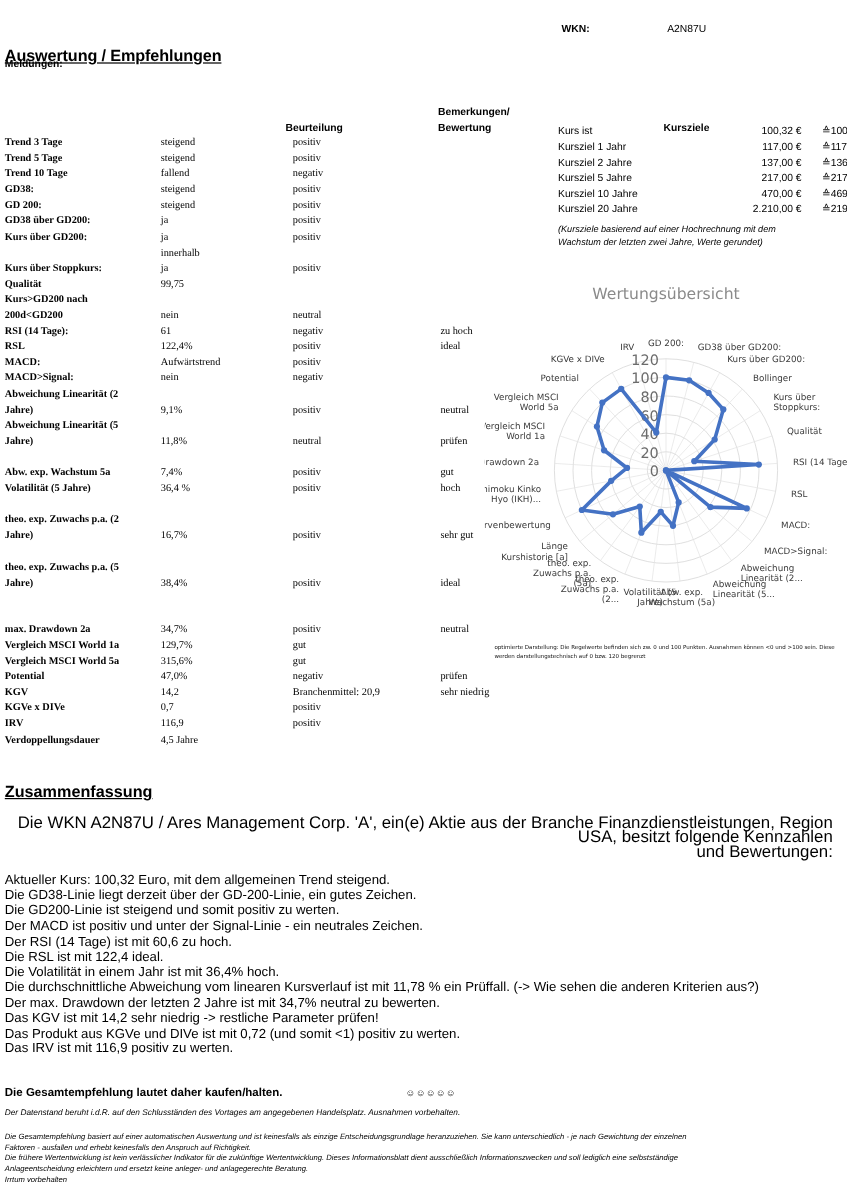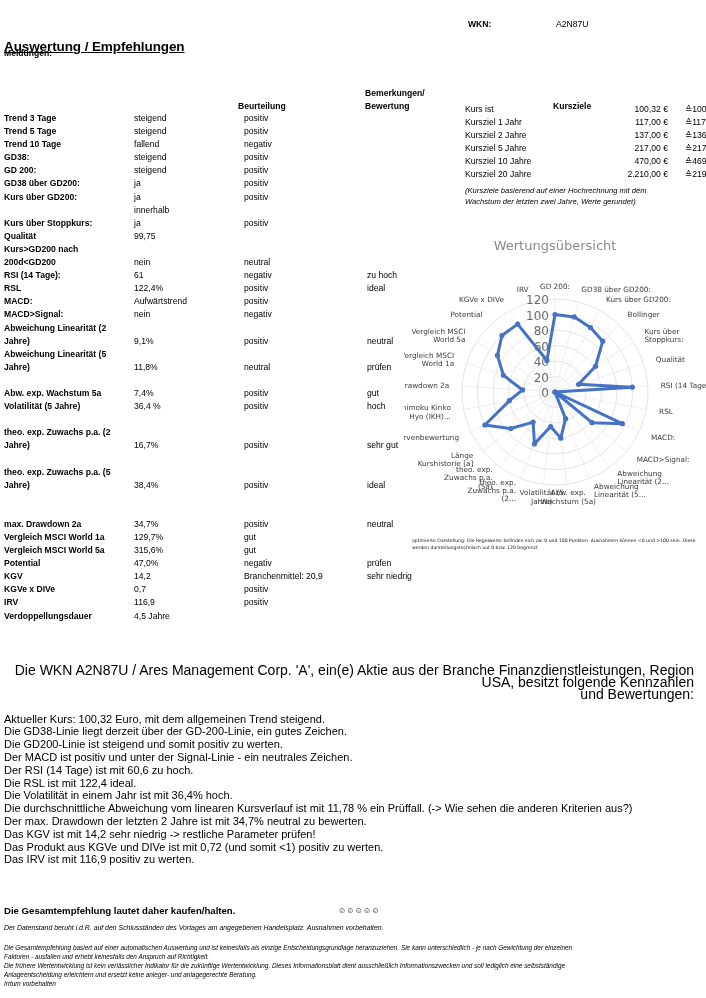--- a/index.html
+++ b/index.html
@@ -13,21 +13,21 @@
   
   .h-title{
     position:absolute;font-size:13.5px;font-weight:bold;
     text-decoration:underline;letter-spacing:-0.1px;margin-top:24px;
   }
   .lbl{position:absolute;font-size:8.6px;font-weight:bold;white-space:nowrap;}
   .lbl-n{position:absolute;font-size:8.6px;font-weight:normal;white-space:nowrap;}
 
   
   #metrics{position:absolute;left:4px;top:113px;width:430px;}
-  .mrow{position:relative;height:13.1px;}
+  .mrow{position:relative;height:13.1px;font-family:Liberation Serif, serif;}
   .m-name{position:absolute;left:0;top:0;font-size:8.6px;font-weight:bold;white-space:nowrap;}
   .m-val{position:absolute;left:130px;width:100px;text-align:left;top:0;font-size:8.6px;font-weight:normal;white-space:nowrap;}
   .m-jud{position:absolute;left:240px;top:0;font-size:8.6px;font-weight:normal;white-space:nowrap;}
   .m-rem{position:absolute;left:363px;top:0;font-size:8.6px;font-weight:normal;white-space:nowrap;}
 
   
   #kursziele{position:absolute;left:455px;top:104px;width:248px;}
   .kz-title{font-size:8.8px;font-weight:bold;text-align:center;width:230px;margin-left:8px;}
   .kzrow{position:relative;height:13.1px;}
   .kz-name{position:absolute;left:10px;font-size:8.6px;font-weight:normal;}
@@ -442,20 +442,21 @@
         <text x="50.18800927271373" y="93.24419859625554" text-anchor="end" font-size="7.3" fill="#3b3b3b" font-family="&quot;DejaVu Sans&quot;,sans-serif"><tspan x="50.18800927271373" dy="-1.7000000000000002">Vergleich MSCI</tspan><tspan x="50.18800927271373" dy="8.4">World 1a</tspan></text>
         <text x="61.50123989678639" y="69.20235973222637" text-anchor="end" font-size="7.3" fill="#3b3b3b" font-family="&quot;DejaVu Sans&quot;,sans-serif"><tspan x="61.50123989678639" dy="-1.7000000000000002">Vergleich MSCI</tspan><tspan x="61.50123989678639" dy="8.4">World 5a</tspan></text>
         <text x="78.43800677155897" y="48.72932549333039" text-anchor="end" font-size="7.3" fill="#3b3b3b" font-family="&quot;DejaVu Sans&quot;,sans-serif"><tspan x="78.43800677155897" dy="2.5">Potential</tspan></text>
         <text x="99.93411054521809" y="33.11149191535051" text-anchor="end" font-size="7.3" fill="#3b3b3b" font-family="&quot;DejaVu Sans&quot;,sans-serif"><tspan x="99.93411054521809" dy="2.5">KGVe x DIVe</tspan></text>
         <text x="124.63887196052544" y="23.3301849203651" text-anchor="end" font-size="7.3" fill="#3b3b3b" font-family="&quot;DejaVu Sans&quot;,sans-serif"><tspan x="124.63887196052544" dy="2.5">IRV</tspan></text>
       </svg>
     <div class="chart-foot">optimierte Darstellung: Die Regelwerte befinden sich zw. 0 und 100 Punkten. Ausnahmen können &lt;0 und &gt;100 sein. Diese werden darstellungstechnisch auf 0 bzw. 120 begrenzt</div>
   </div>
 
   <div id="summary">
+    <div class="sum-head">Zusammenfassung</div>
     <div class="sum-p">
       <div>Die WKN A2N87U / Ares Management Corp. 'A', ein(e) Aktie aus der Branche Finanzdienstleistungen, Region USA, besitzt folgende Kennzahlen</div>
       <div>und Bewertungen:</div>
     </div>
     <div class="sum-lines" id="sum-lines">
         <div>Aktueller Kurs: 100,32 Euro, mit dem allgemeinen Trend steigend.</div>
         <div>Die GD38-Linie liegt derzeit über der GD-200-Linie, ein gutes Zeichen.</div>
         <div>Die GD200-Linie ist steigend und somit positiv zu werten.</div>
         <div>Der MACD ist positiv und unter der Signal-Linie - ein neutrales Zeichen.</div>
         <div>Der RSI (14 Tage) ist mit 60,6 zu hoch.</div>

